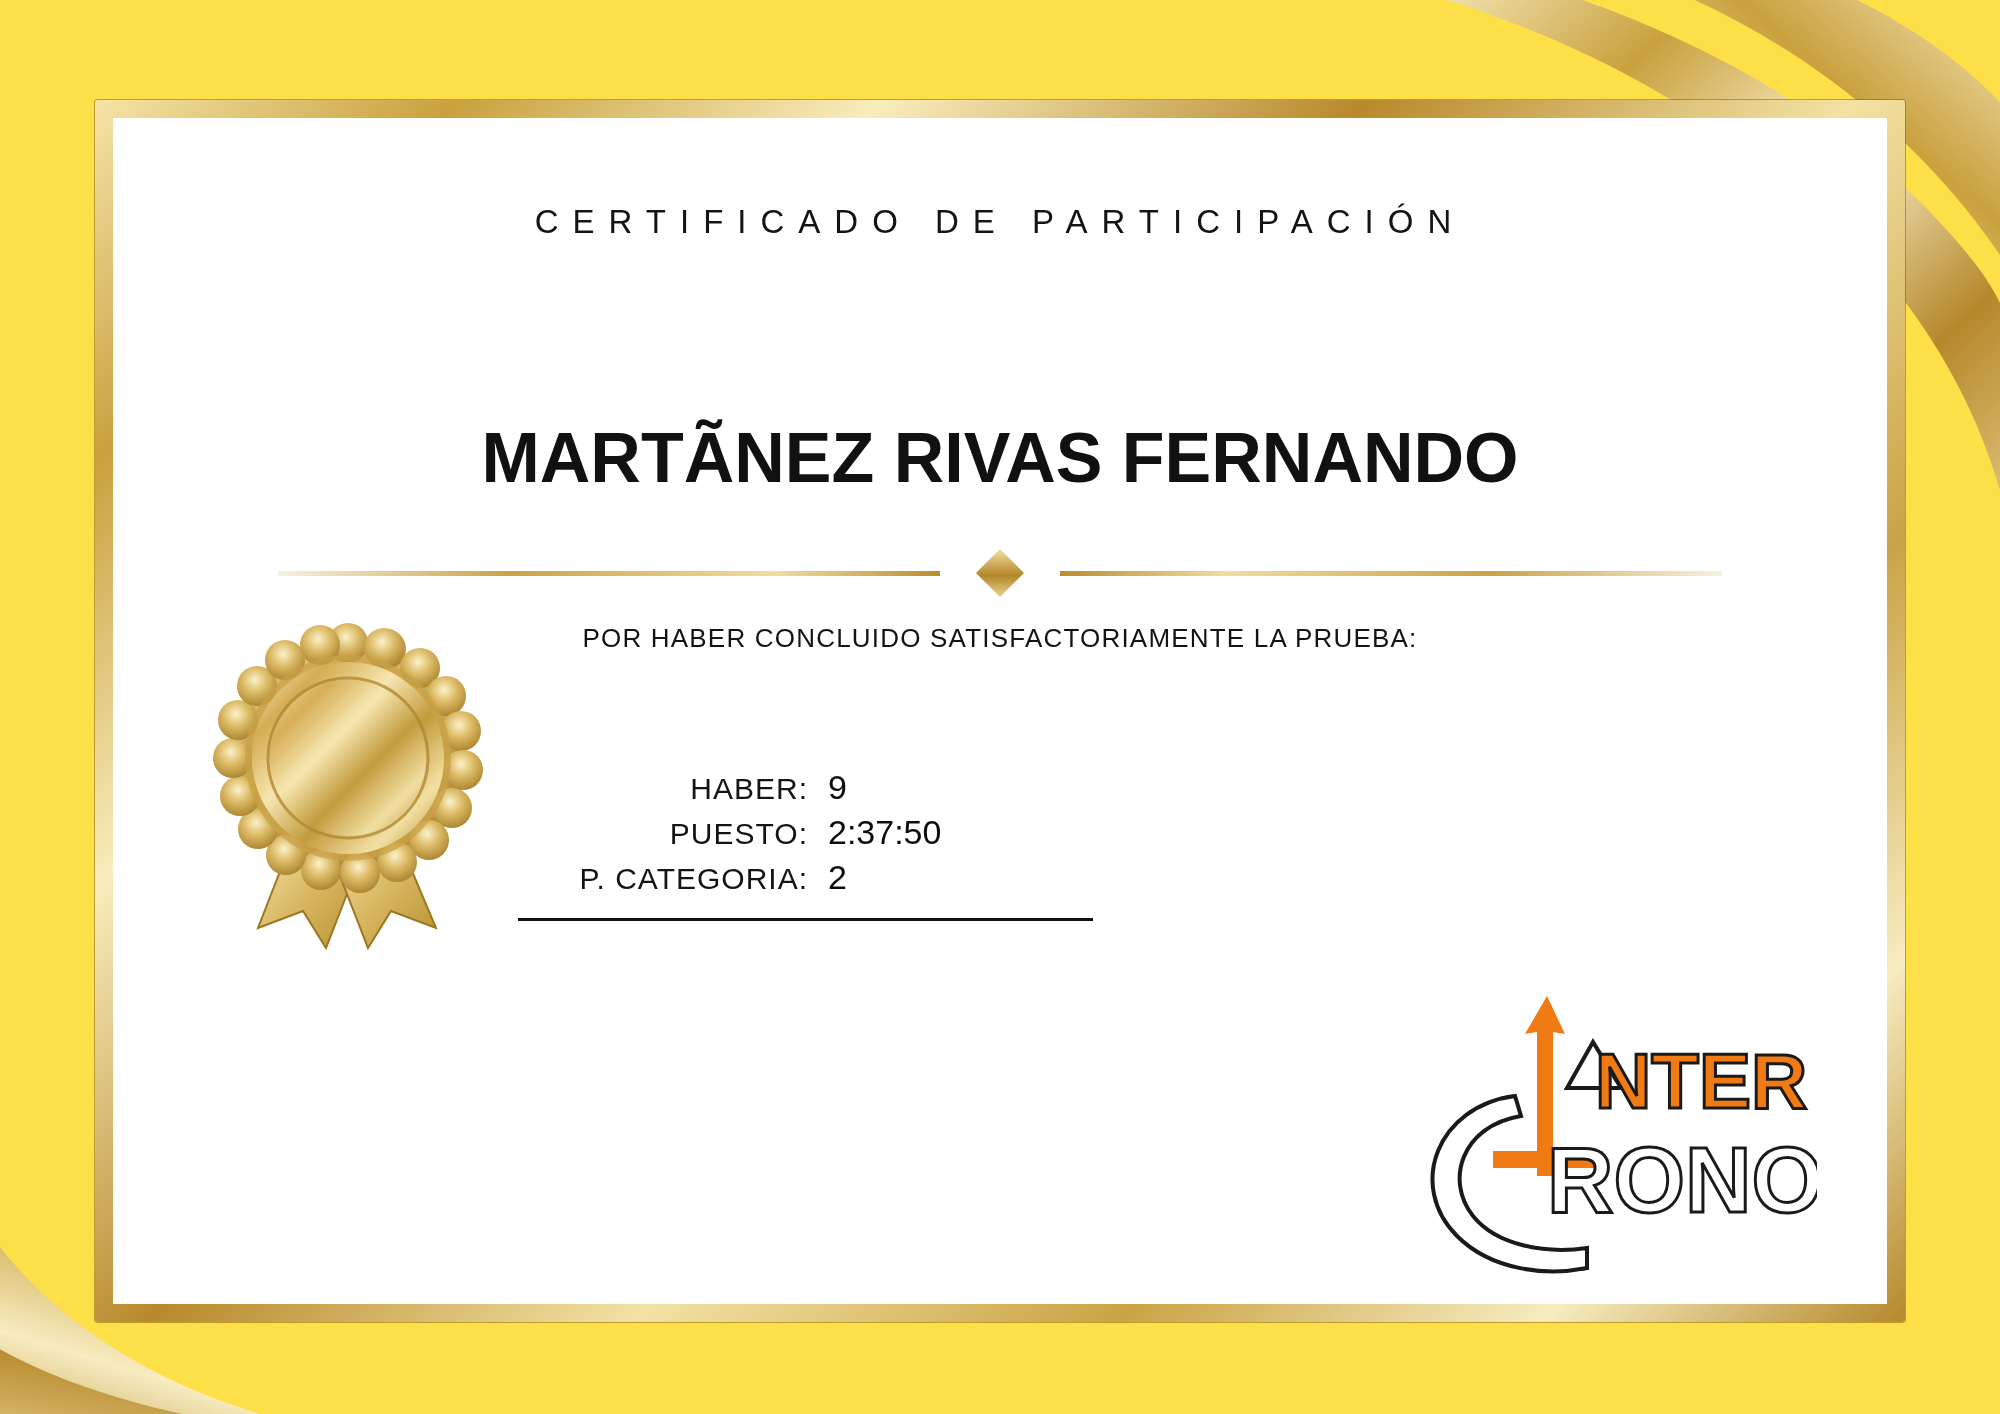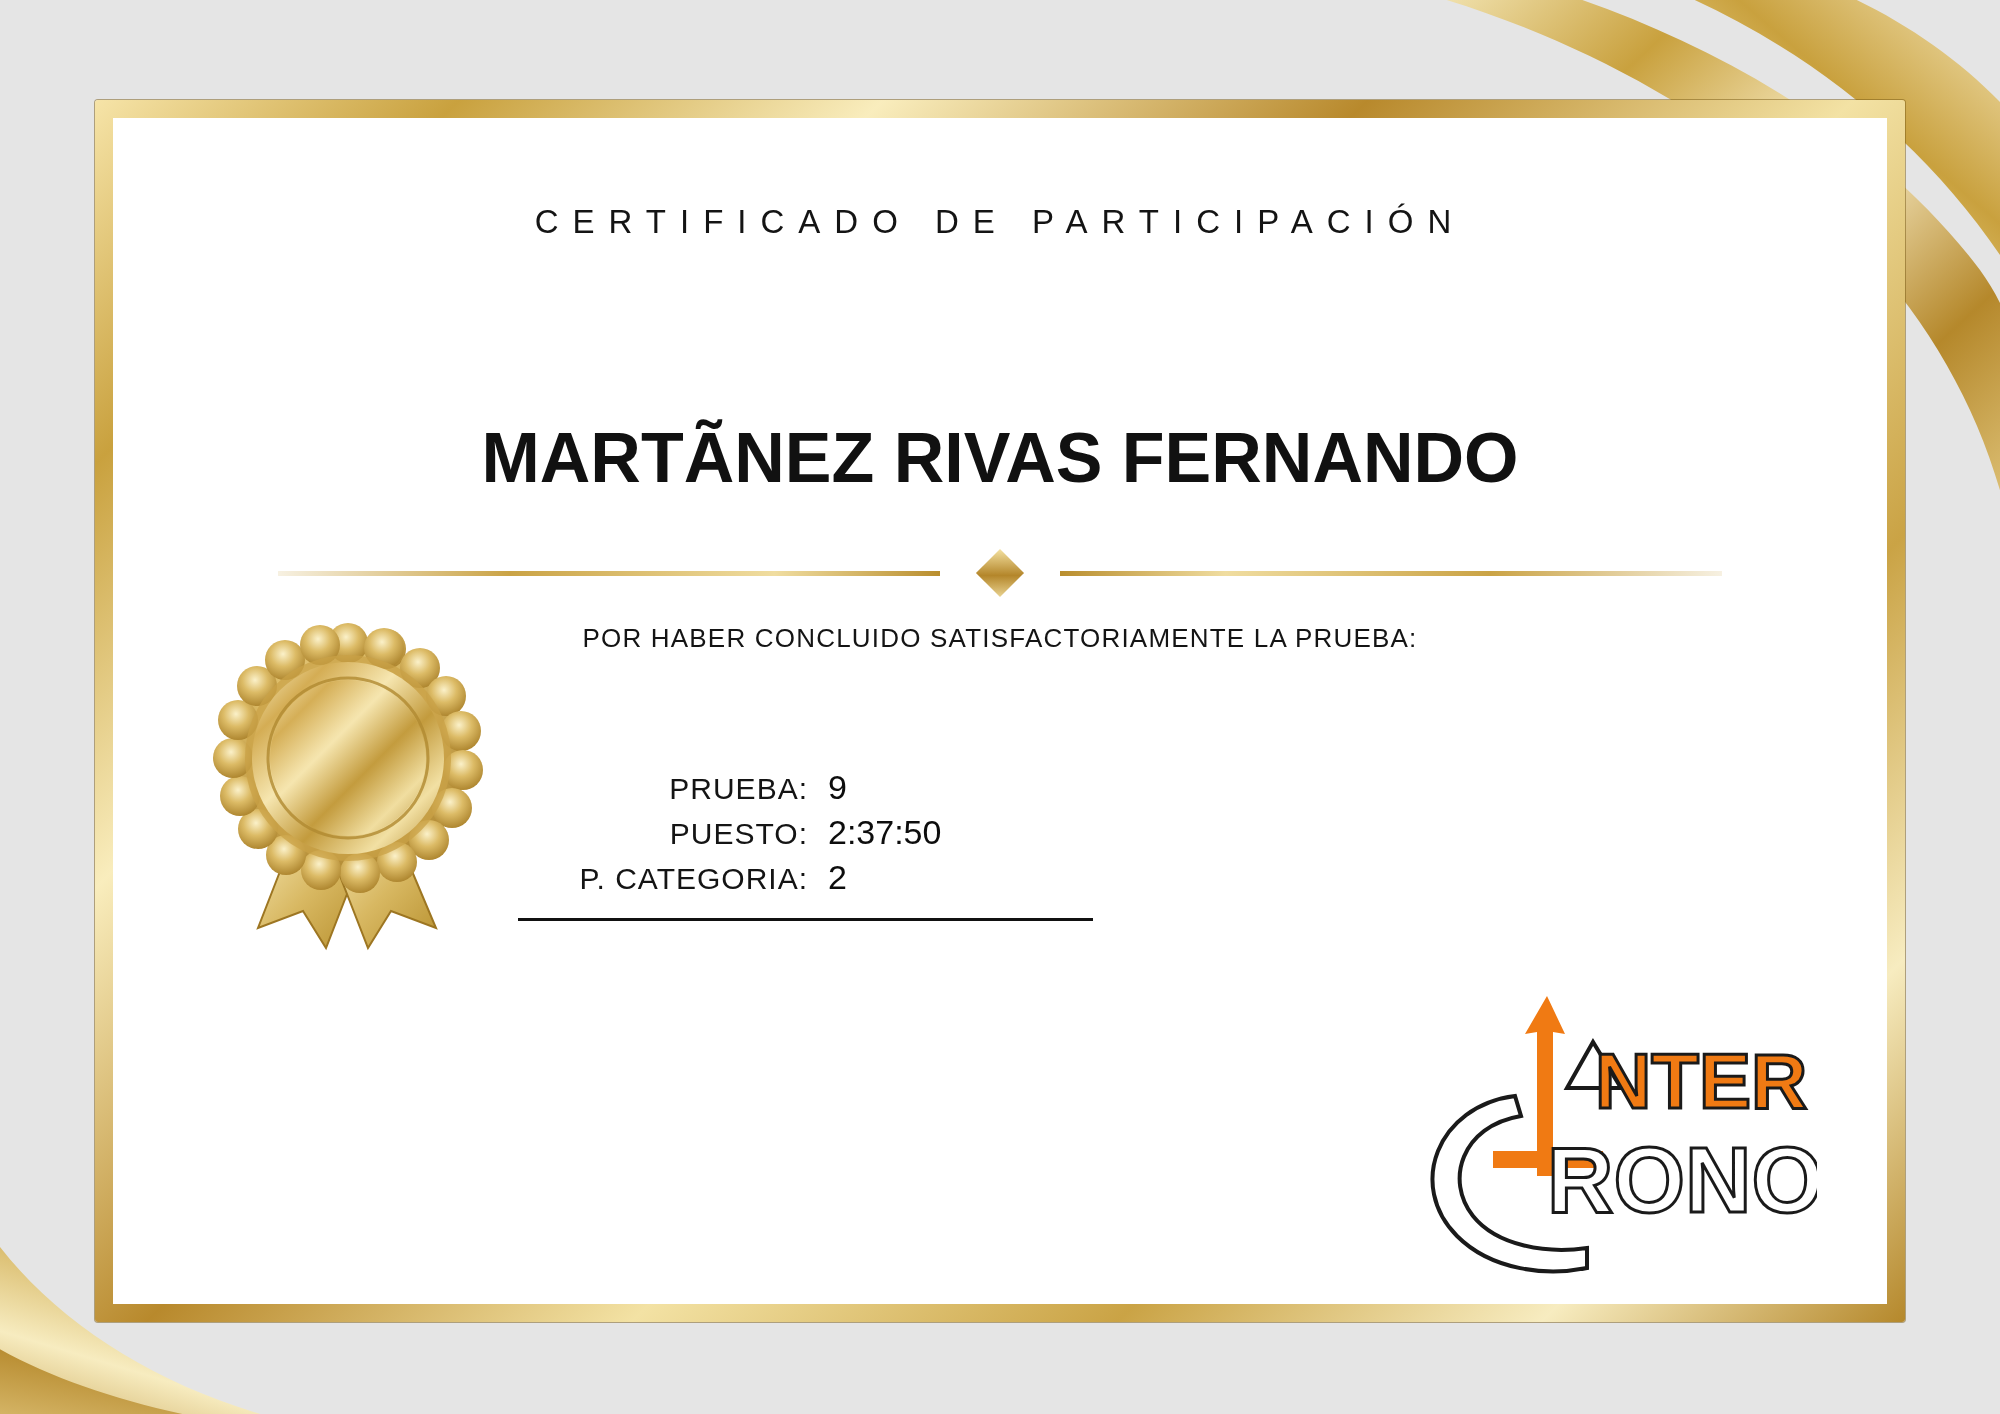--- a/index.html
+++ b/index.html
@@ -11,21 +11,21 @@
     width: 2000px;
     height: 1414px;
     overflow: hidden;
     font-family: "Liberation Sans", sans-serif;
   }
 
   .certificate {
     position: relative;
     width: 2000px;
     height: 1414px;
-    background: #e5e5e5;
+    background: #fde047;
     overflow: hidden;
   }
 
   
   .swoosh {
     position: absolute;
     pointer-events: none;
   }
   .swoosh-tr { top: -30px; right: -40px; width: 820px; height: 560px; }
   .swoosh-bl { bottom: -40px; left: -40px; width: 900px; height: 520px; }
@@ -294,21 +294,21 @@
           </g>
           <circle r="103" fill="#c9a247" opacity="0.75"></circle>
           <circle r="96" fill="url(#medalCore)"></circle>
           <circle r="80" fill="none" stroke="#b08a31" stroke-width="3" opacity="0.8"></circle>
           <circle r="78" fill="url(#medalCore)" opacity="0.9"></circle>
         </g>
       </svg>
 
       <div class="results">
         <div class="result-row">
-          <div class="result-label">PRUEBA:</div>
+          <div class="result-label">HABER:</div>
           <div class="result-value">9</div>
         </div>
         <div class="result-row">
           <div class="result-label">PUESTO:</div>
           <div class="result-value">2:37:50</div>
         </div>
         <div class="result-row">
           <div class="result-label">P. CATEGORIA:</div>
           <div class="result-value">2</div>
         </div>

